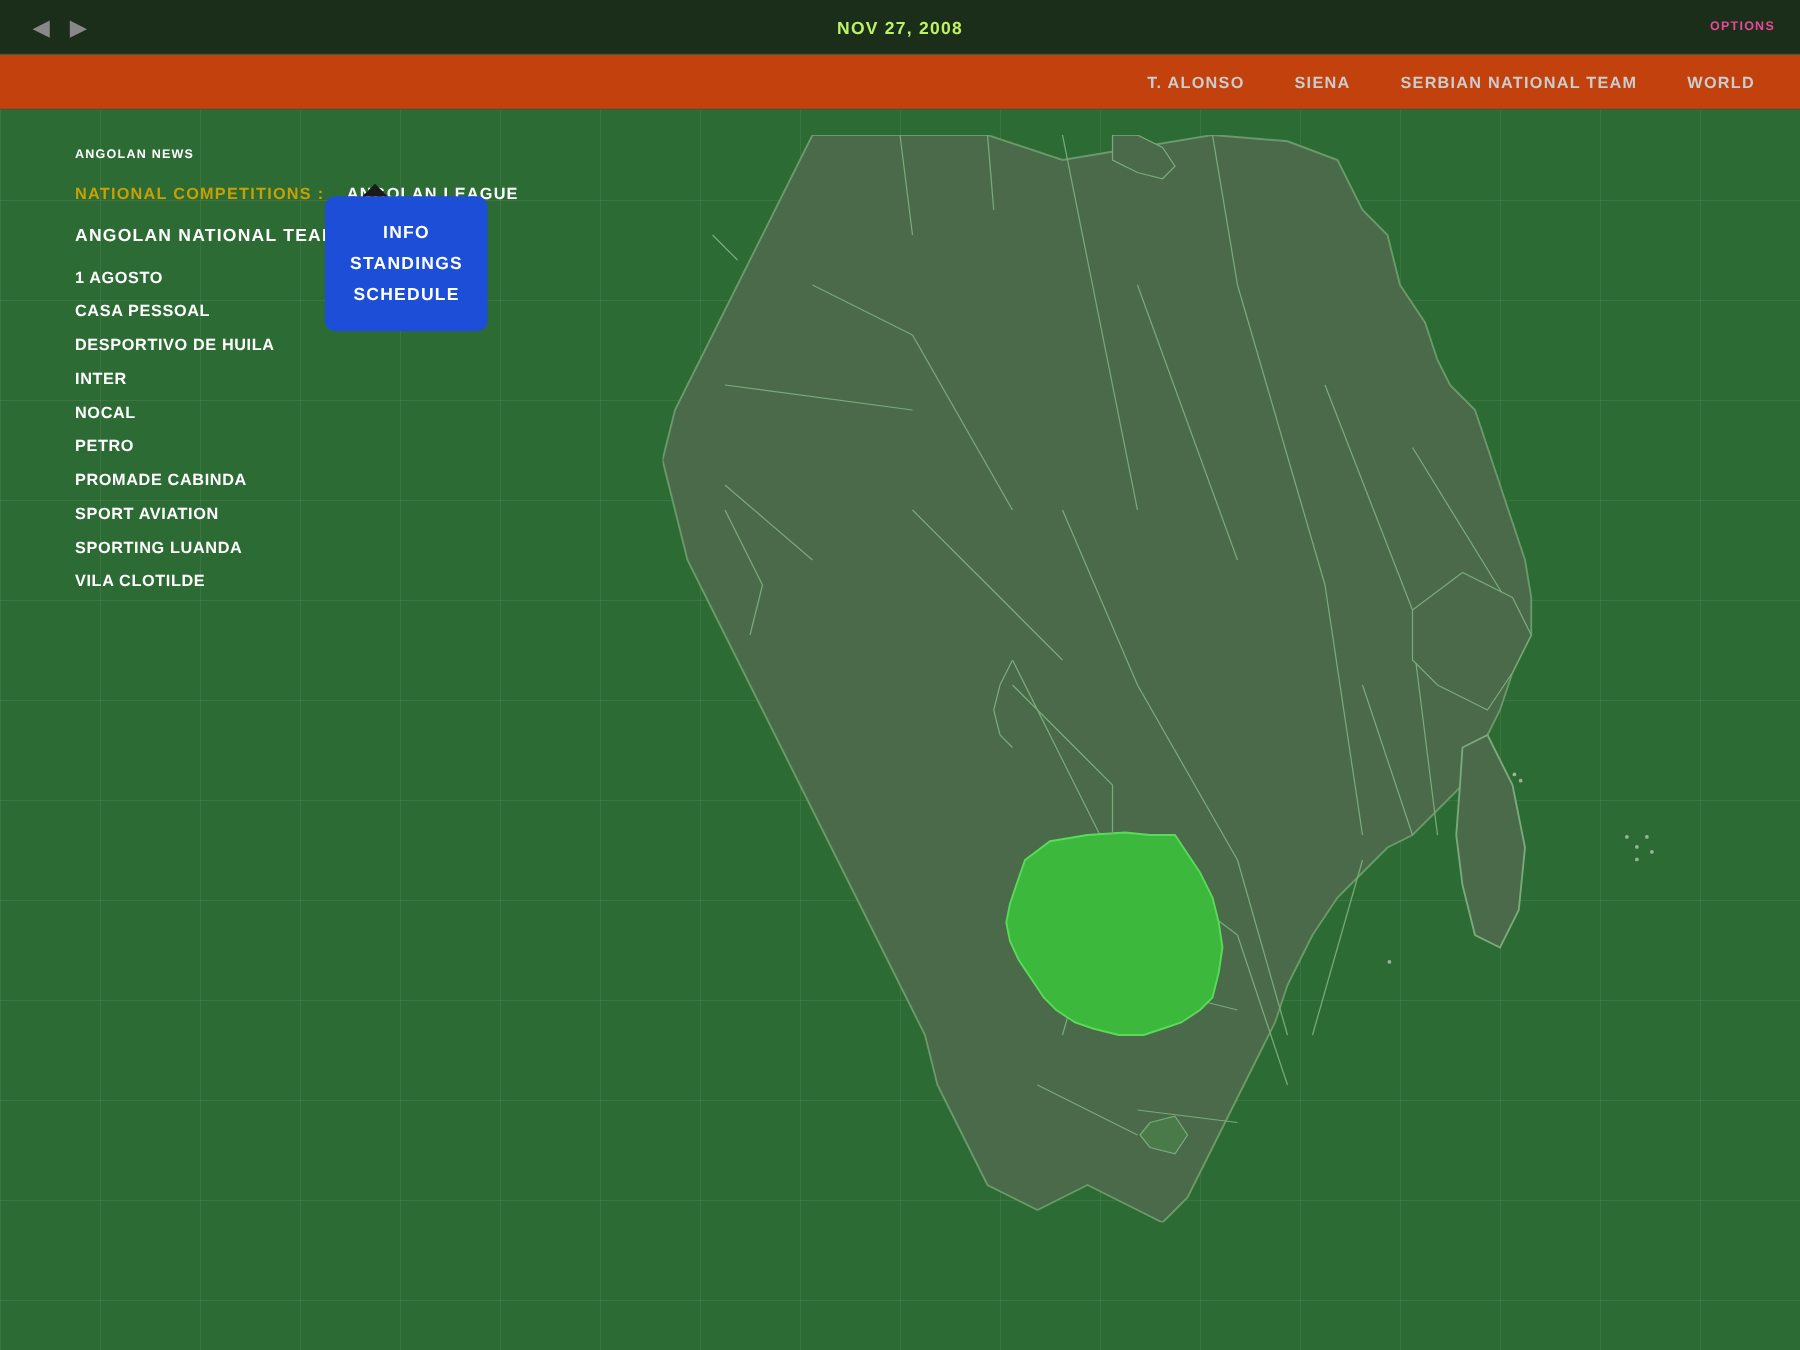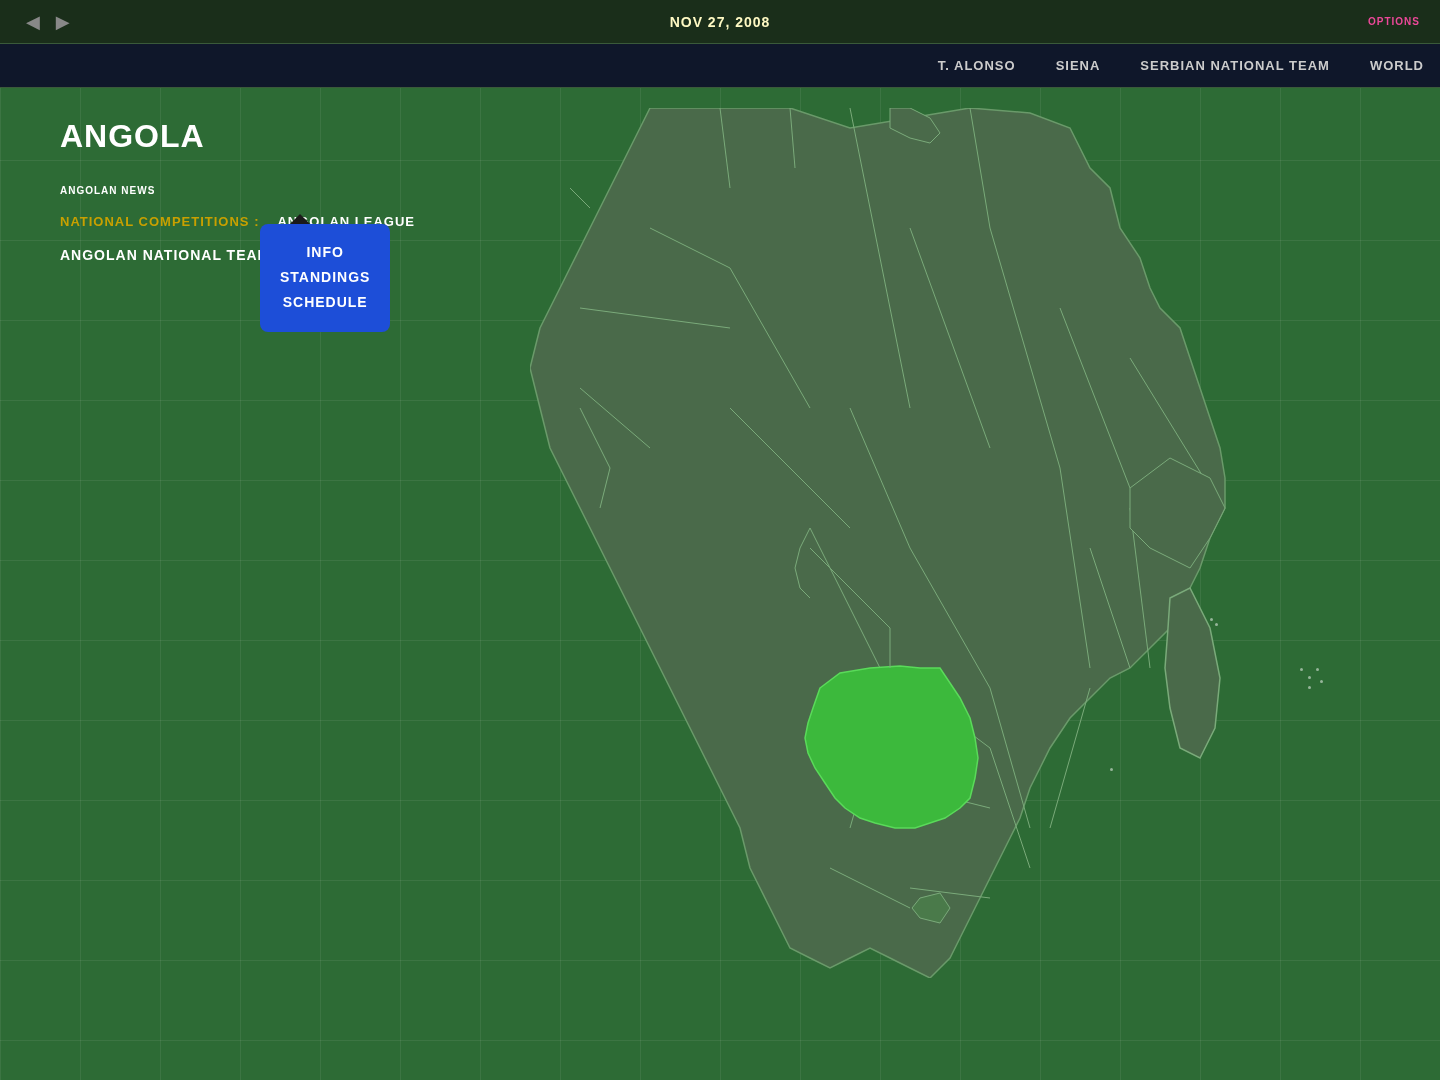--- a/index.html
+++ b/index.html
@@ -49,21 +49,21 @@
     .arrow-btn {
       color: #888;
       font-size: 18px;
       cursor: pointer;
       padding: 2px 6px;
       background: none;
       border: none;
     }
 
     .top-bar-date {
-      color: #fef9c3;
+      color: #bef264;
       font-size: 14px;
       font-weight: bold;
       letter-spacing: 1px;
       position: absolute;
       left: 50%;
       transform: translateX(-50%);
     }
 
     .options-btn {
       color: #ec4899;
@@ -72,25 +72,25 @@
       letter-spacing: 1px;
       cursor: pointer;
     }
 
     
     .sub-nav {
       position: relative;
       z-index: 10;
       width: 100%;
       height: 44px;
-      background-color: #0f172a;
+      background-color: #c2410c;
       display: flex;
       align-items: center;
       justify-content: flex-end;
-      padding: 0 16px;
+      padding: 0 36px;
       gap: 40px;
       border-bottom: 1px solid #3a5a3a;
     }
 
     .sub-nav-item {
       color: #cccccc;
       font-size: 13px;
       font-weight: bold;
       letter-spacing: 1px;
       cursor: pointer;
@@ -258,37 +258,48 @@
 <div class="sub-nav">
   <div class="sub-nav-item">T. ALONSO</div>
   <div class="sub-nav-item">SIENA</div>
   <div class="sub-nav-item">SERBIAN NATIONAL TEAM</div>
   <div class="sub-nav-item">WORLD</div>
 </div>
 
 <div class="main-content">
 
   <div class="left-panel">
-    <div class="page-title">ANGOLA</div>
 
     <div class="section-item">ANGOLAN NEWS</div>
 
     <div class="national-competitions-row">
       <span class="national-competitions-label">NATIONAL COMPETITIONS :</span>
       <span class="angolan-league-btn">ANGOLAN LEAGUE</span>
 
       <div class="tooltip-popup">
         <div class="tooltip-item">INFO</div>
         <div class="tooltip-item">STANDINGS</div>
         <div class="tooltip-item">SCHEDULE</div>
       </div>
     </div>
 
     <div class="angolan-national-team">ANGOLAN NATIONAL TEAM</div>
 
+    <div class="team-list">
+    <div class="team-item">1 AGOSTO</div>
+        <div class="team-item">CASA PESSOAL</div>
+        <div class="team-item">DESPORTIVO DE HUILA</div>
+        <div class="team-item">INTER</div>
+        <div class="team-item">NOCAL</div>
+        <div class="team-item">PETRO</div>
+        <div class="team-item">PROMADE CABINDA</div>
+        <div class="team-item">SPORT AVIATION</div>
+        <div class="team-item">SPORTING LUANDA</div>
+        <div class="team-item">VILA CLOTILDE</div>
+      </div>
   </div>
 
   <div class="map-area">
 
     <div class="dots-group" style="top:140px; left:130px;">
       <div class="dot" style="top:0;left:0;"></div>
       <div class="dot" style="top:0;left:8px;"></div>
     </div>
     <div class="dots-group" style="top:160px; left:150px;">
       <div class="dot" style="top:0;left:0;"></div>

